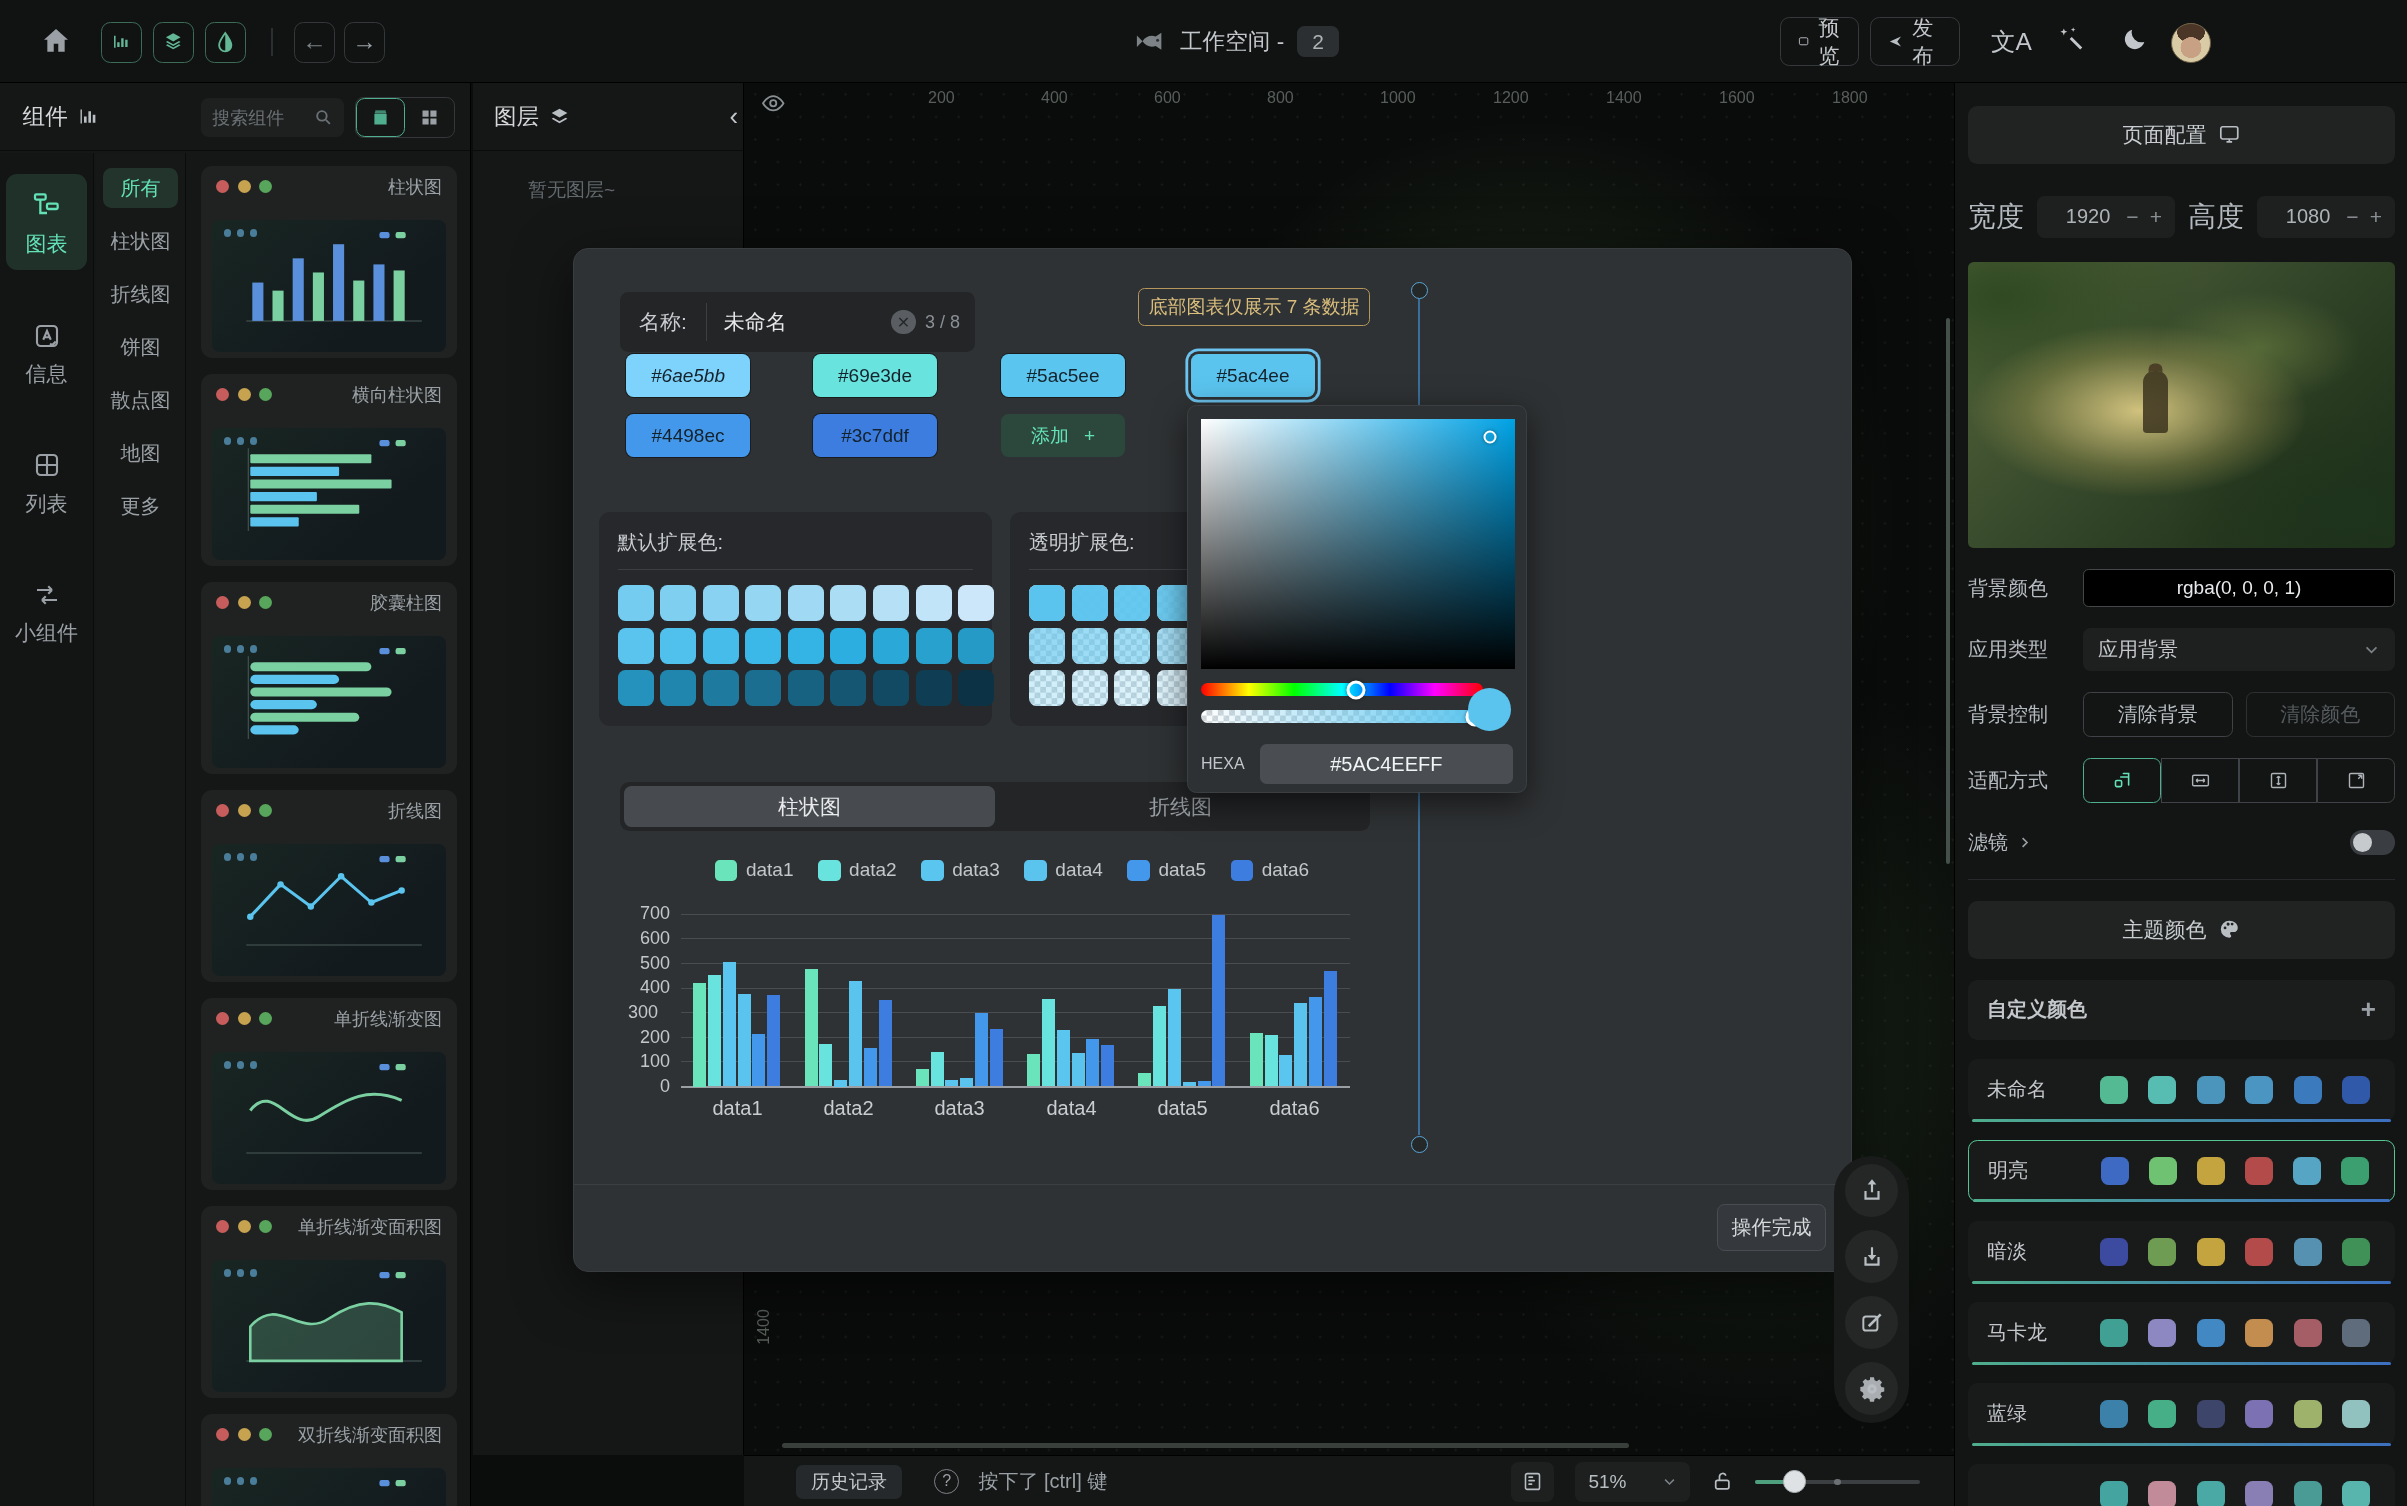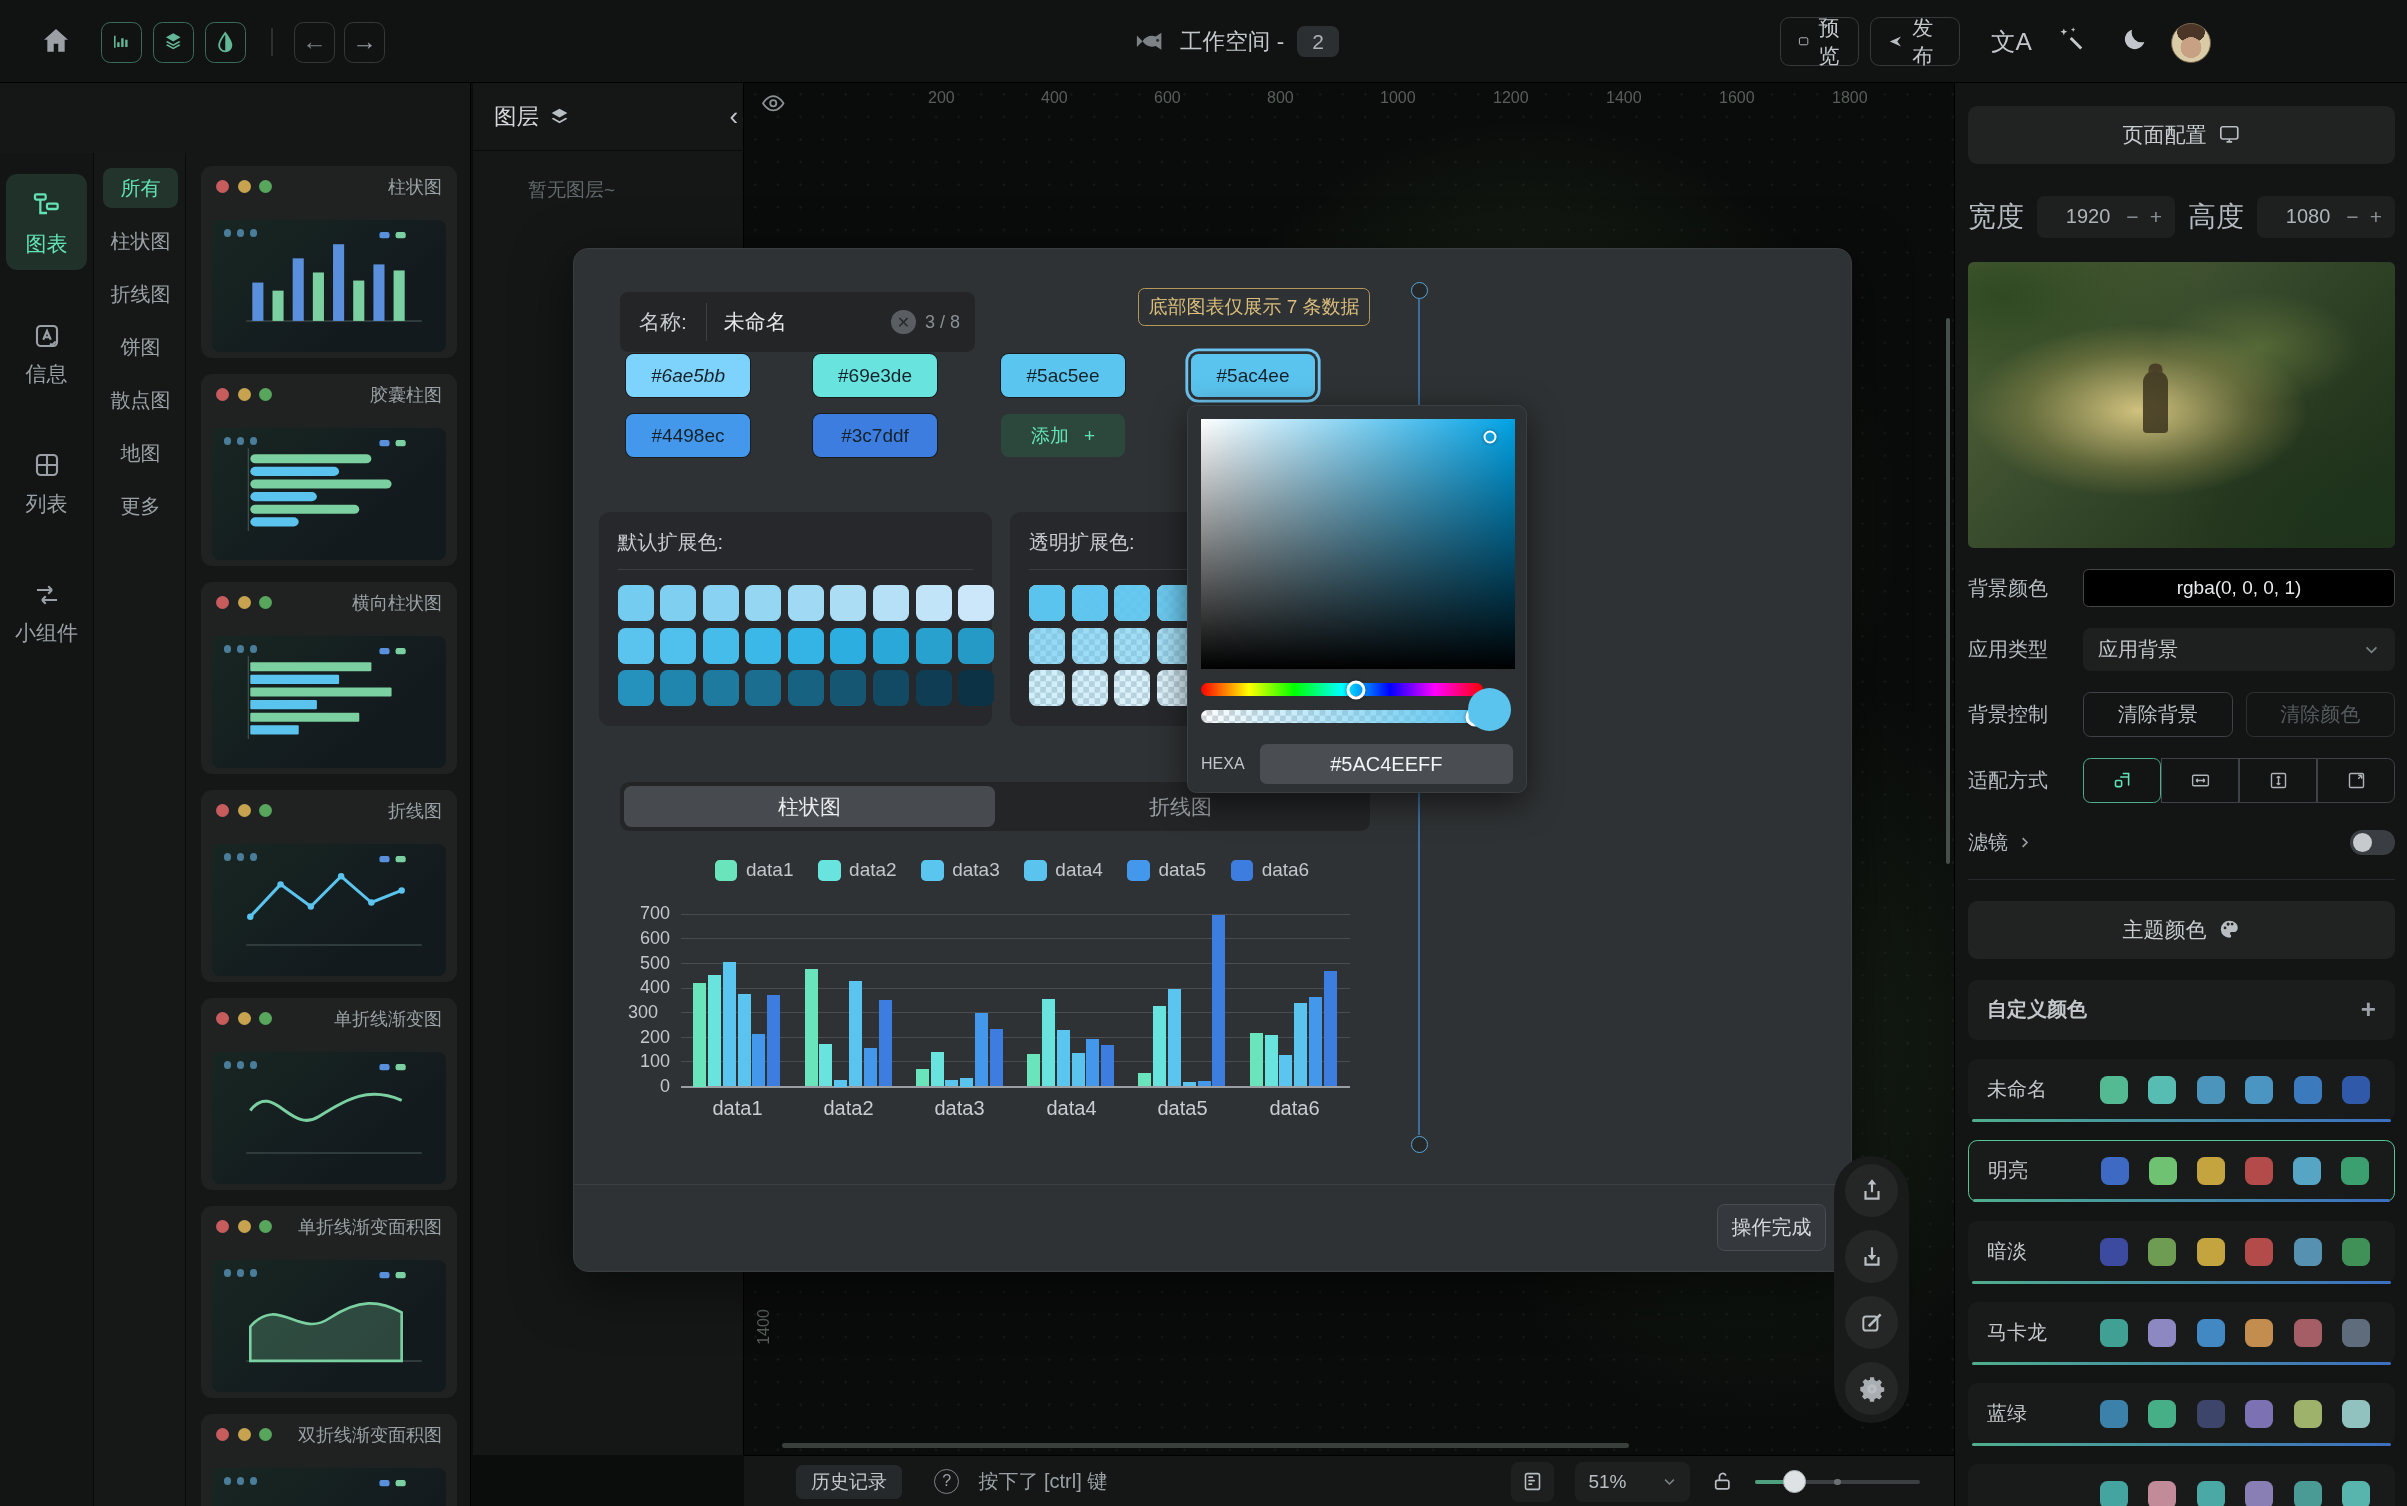--- a/index.html
+++ b/index.html
@@ -308,20 +308,47 @@
   </span>
   <span class="tb-icon" style="left:2121px">
     <svg width="28" height="28" viewBox="0 0 24 24">
         <path d="M20 14.5A8.5 8.5 0 0 1 9.5 4 8.5 8.5 0 1 0 20 14.5z" fill="#c3c7cb"></path>
       </svg>
   </span>
   <div id="avatar"></div>
 </div>
 
 <div id="left-panel">
+  <div id="left-header">
+    <span id="left-title">
+      <span>组件</span>
+      <svg width="21" height="21" viewBox="0 0 24 24" fill="#b9bec3">
+          <path d="M4 20V4h1.6v16zm4-1v-7h3v7zm5 0V6h3v13zm5 0v-9h3v9z"></path>
+        </svg>
+    </span>
+    <div id="search-box">
+      <span>搜索组件</span>
+      <svg width="19" height="19" viewBox="0 0 24 24" fill="none" stroke="#6b7075" stroke-width="2.4">
+          <circle cx="10" cy="10" r="6"></circle>
+          <path d="M15 15l5 5"></path>
+        </svg>
+    </div>
+    <div class="seg-group" style="left:355px;top:14px">
+      <div class="seg active">
+        <svg width="21" height="21" viewBox="0 0 24 24" fill="#4fae8d">
+            <path d="M5 8h14v12H5zM6 4h12v1.5H6zM5.5 6h13v1.5h-13z"></path>
+          </svg>
+      </div>
+      <div class="seg">
+        <svg width="21" height="21" viewBox="0 0 24 24" fill="#9aa0a5">
+            <path d="M4 4h7v7H4zM13 4h7v7h-7zM4 13h7v7H4zM13 13h7v7h-7z"></path>
+          </svg>
+      </div>
+    </div>
+  </div>
   <div id="nav-col">
       <div class="nav-item active">
         <span>
           <svg width="32" height="32" viewBox="0 0 24 24" fill="none" stroke="currentColor" stroke-width="1.7">
             <rect x="3" y="4" width="8" height="4" rx="1"></rect>
             <rect x="12" y="11" width="8" height="4" rx="1"></rect>
             <path d="M7 8v10h5"></path>
           </svg>
         </span>
         <span>图表</span>
@@ -391,67 +418,67 @@
               <rect x="164" y="50" width="11" height="50" fill="#7ad0a0"></rect>
             </svg>
           </div>
         </div>
       </div>
       <div class="comp-card">
         <div class="card-head">
           <span class="mac-dot" style="background: rgb(199, 92, 92);"></span>
           <span class="mac-dot" style="background: rgb(199, 163, 79);"></span>
           <span class="mac-dot" style="background: rgb(88, 165, 92);"></span>
+          <span class="card-title">横向柱状图</span>
+        </div>
+        <div class="card-screen">
+          <div class="screen-dots">
+            <i></i>
+            <i></i>
+            <i></i>
+          </div>
+          <div>
+            <svg width="234" height="111" viewBox="0 0 200 110" style="margin:13px 0 0 0">
+              <line x1="20" y1="20" x2="20" y2="102" stroke="#4a5a58"></line>
+              <rect x="150" y="12" width="10" height="6" rx="2" fill="#5a8fdc"></rect>
+              <rect x="166" y="12" width="10" height="6" rx="2" fill="#7ad0a0"></rect>
+              <rect x="22" y="26" width="120" height="9" rx="1" fill="#7ad0a0"></rect>
+              <rect x="22" y="38.5" width="88" height="9" rx="1" fill="#5ac4ee"></rect>
+              <rect x="22" y="51" width="140" height="9" rx="1" fill="#7ad0a0"></rect>
+              <rect x="22" y="63.5" width="66" height="9" rx="1" fill="#5ac4ee"></rect>
+              <rect x="22" y="76" width="108" height="9" rx="1" fill="#7ad0a0"></rect>
+              <rect x="22" y="88.5" width="48" height="9" rx="1" fill="#5ac4ee"></rect>
+            </svg>
+          </div>
+        </div>
+      </div>
+      <div class="comp-card">
+        <div class="card-head">
+          <span class="mac-dot" style="background: rgb(199, 92, 92);"></span>
+          <span class="mac-dot" style="background: rgb(199, 163, 79);"></span>
+          <span class="mac-dot" style="background: rgb(88, 165, 92);"></span>
           <span class="card-title">胶囊柱图</span>
         </div>
         <div class="card-screen">
           <div class="screen-dots">
             <i></i>
             <i></i>
             <i></i>
           </div>
           <div>
             <svg width="234" height="111" viewBox="0 0 200 110" style="margin:13px 0 0 0">
               <line x1="20" y1="20" x2="20" y2="102" stroke="#4a5a58"></line>
               <rect x="150" y="12" width="10" height="6" rx="2" fill="#5a8fdc"></rect>
               <rect x="166" y="12" width="10" height="6" rx="2" fill="#7ad0a0"></rect>
               <rect x="22" y="26" width="120" height="9" rx="5" fill="#7ad0a0"></rect>
               <rect x="22" y="38.5" width="88" height="9" rx="5" fill="#5ac4ee"></rect>
               <rect x="22" y="51" width="140" height="9" rx="5" fill="#7ad0a0"></rect>
               <rect x="22" y="63.5" width="66" height="9" rx="5" fill="#5ac4ee"></rect>
               <rect x="22" y="76" width="108" height="9" rx="5" fill="#7ad0a0"></rect>
               <rect x="22" y="88.5" width="48" height="9" rx="5" fill="#5ac4ee"></rect>
-            </svg>
-          </div>
-        </div>
-      </div>
-      <div class="comp-card">
-        <div class="card-head">
-          <span class="mac-dot" style="background: rgb(199, 92, 92);"></span>
-          <span class="mac-dot" style="background: rgb(199, 163, 79);"></span>
-          <span class="mac-dot" style="background: rgb(88, 165, 92);"></span>
-          <span class="card-title">横向柱状图</span>
-        </div>
-        <div class="card-screen">
-          <div class="screen-dots">
-            <i></i>
-            <i></i>
-            <i></i>
-          </div>
-          <div>
-            <svg width="234" height="111" viewBox="0 0 200 110" style="margin:13px 0 0 0">
-              <line x1="20" y1="20" x2="20" y2="102" stroke="#4a5a58"></line>
-              <rect x="150" y="12" width="10" height="6" rx="2" fill="#5a8fdc"></rect>
-              <rect x="166" y="12" width="10" height="6" rx="2" fill="#7ad0a0"></rect>
-              <rect x="22" y="26" width="120" height="9" rx="1" fill="#7ad0a0"></rect>
-              <rect x="22" y="38.5" width="88" height="9" rx="1" fill="#5ac4ee"></rect>
-              <rect x="22" y="51" width="140" height="9" rx="1" fill="#7ad0a0"></rect>
-              <rect x="22" y="63.5" width="66" height="9" rx="1" fill="#5ac4ee"></rect>
-              <rect x="22" y="76" width="108" height="9" rx="1" fill="#7ad0a0"></rect>
-              <rect x="22" y="88.5" width="48" height="9" rx="1" fill="#5ac4ee"></rect>
             </svg>
           </div>
         </div>
       </div>
       <div class="comp-card">
         <div class="card-head">
           <span class="mac-dot" style="background: rgb(199, 92, 92);"></span>
           <span class="mac-dot" style="background: rgb(199, 163, 79);"></span>
           <span class="mac-dot" style="background: rgb(88, 165, 92);"></span>
           <span class="card-title">折线图</span>

